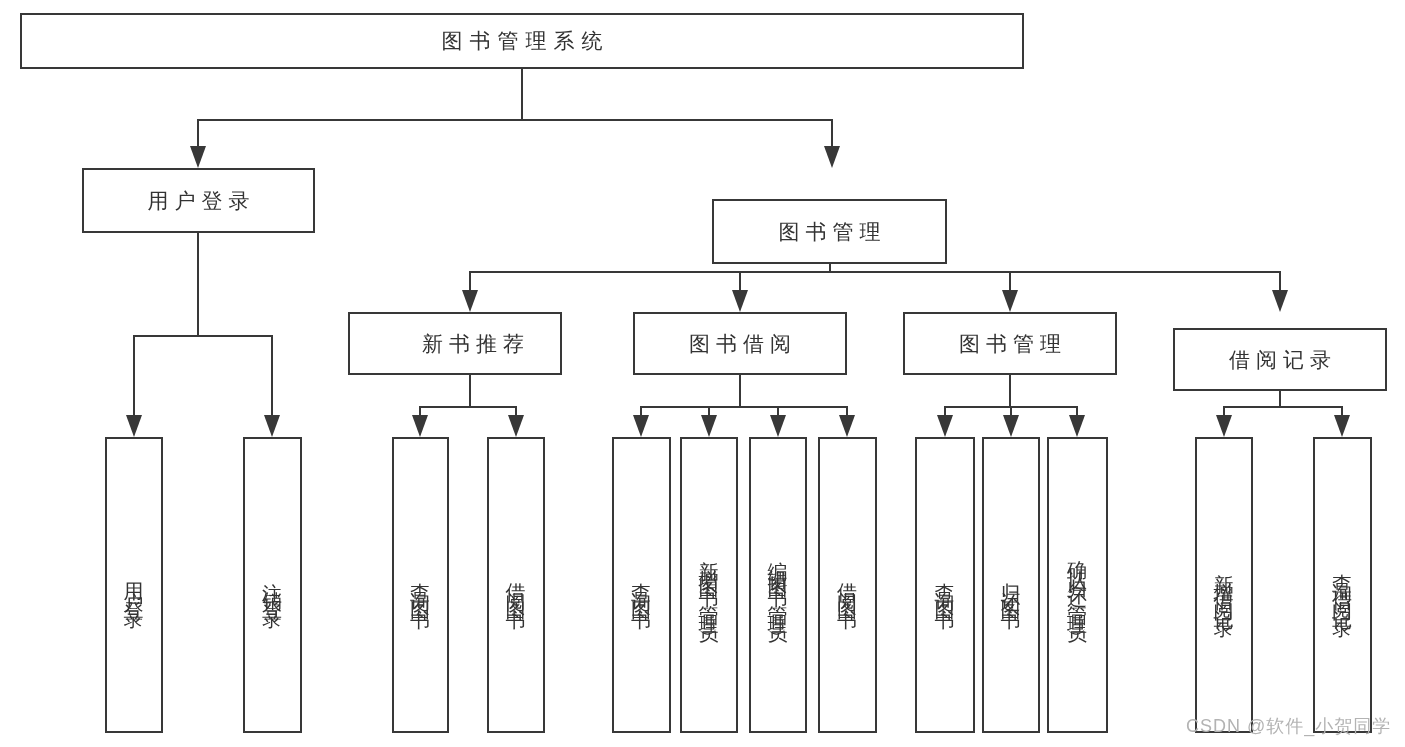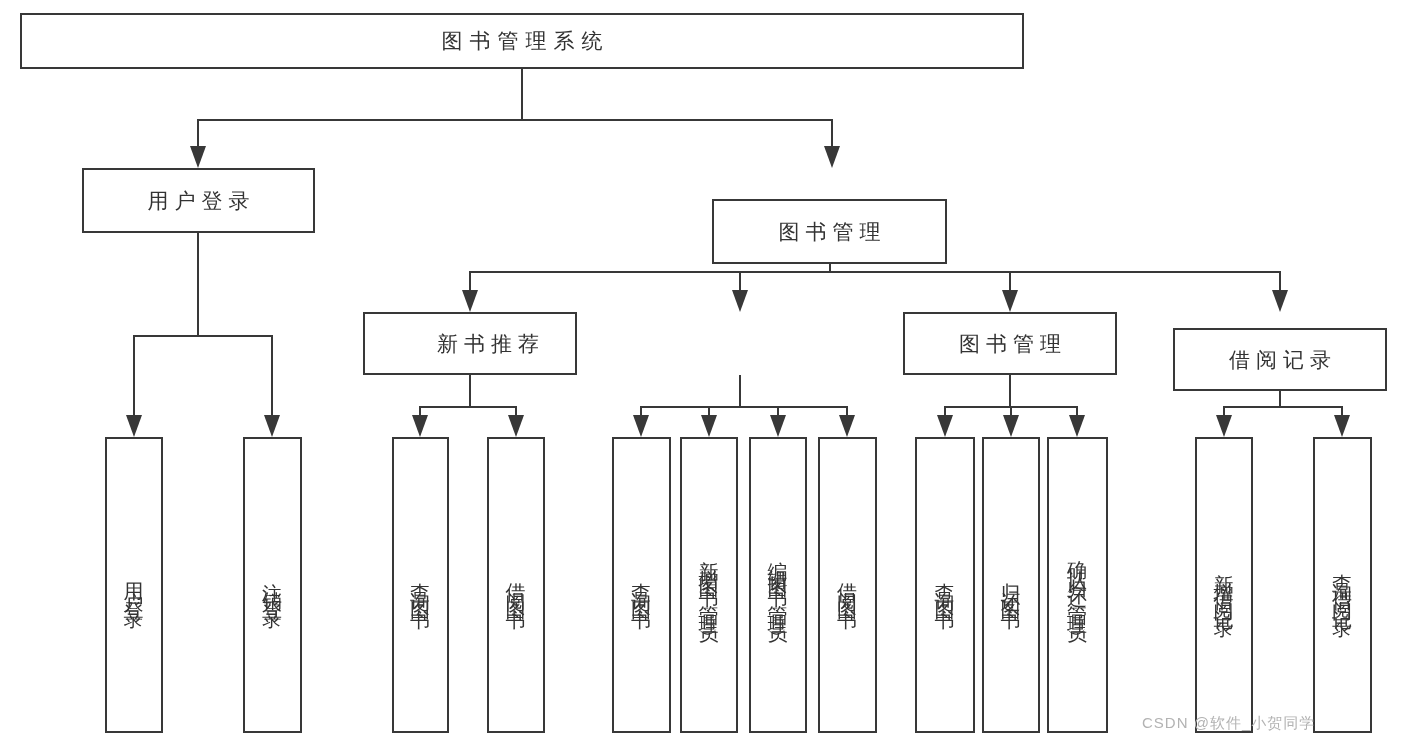--- a/index.html
+++ b/index.html
@@ -25,21 +25,21 @@
     font-size:20px;letter-spacing:9px;line-height:1;color:var(--text);
   }
   .hline{position:absolute;height:2px;background:var(--line);}
   .vline{position:absolute;width:2px;background:var(--line);}
   .arrow{
     position:absolute;width:0;height:0;
     border-left:8px solid transparent;border-right:8px solid transparent;
     border-top:22px solid var(--line);
   }
   .watermark{
-    position:absolute;left:1142px;top:714px;font-size:15px;letter-spacing:1px;
+    position:absolute;left:1186px;top:714px;font-size:18px;letter-spacing:1px;
     color:var(--watermark);white-space:nowrap;
   }
 </style>
 </head>
 <body>
 
 <div class="canvas">
 
   <div class="vline" style="left:521px;top:69px;height:50px;"></div>
   <div class="hline" style="left:197px;top:119px;width:636px;"></div>
@@ -104,22 +104,25 @@
     <span class="hlabel root-label">图书管理系统</span>
   </div>
 
   <div class="box" style="left:82px;top:168px;width:233px;height:65px;">
     <span class="hlabel">用户登录</span>
   </div>
   <div class="box" style="left:712px;top:168px;width:235px;height:65px;margin-top:31px;">
     <span class="hlabel">图书管理</span>
   </div>
 
-  <div class="box" style="left:363px;top:312px;width:214px;height:63px;padding-left:36px;">
+  <div class="box" style="left:348px;top:312px;width:214px;height:63px;padding-left:36px;">
     <span class="hlabel">新书推荐</span>
+  </div>
+  <div class="box" style="left:633px;top:312px;width:214px;height:63px;">
+    <span class="hlabel">图书借阅</span>
   </div>
   <div class="box" style="left:903px;top:312px;width:214px;height:63px;">
     <span class="hlabel">图书管理</span>
   </div>
   <div class="box" style="left:1173px;top:328px;width:214px;height:63px;">
     <span class="hlabel">借阅记录</span>
   </div>
 
   <div class="box" style="left:105px;top:437px;width:58px;height:296px;">
     <span class="vlabel">用户登录</span>

